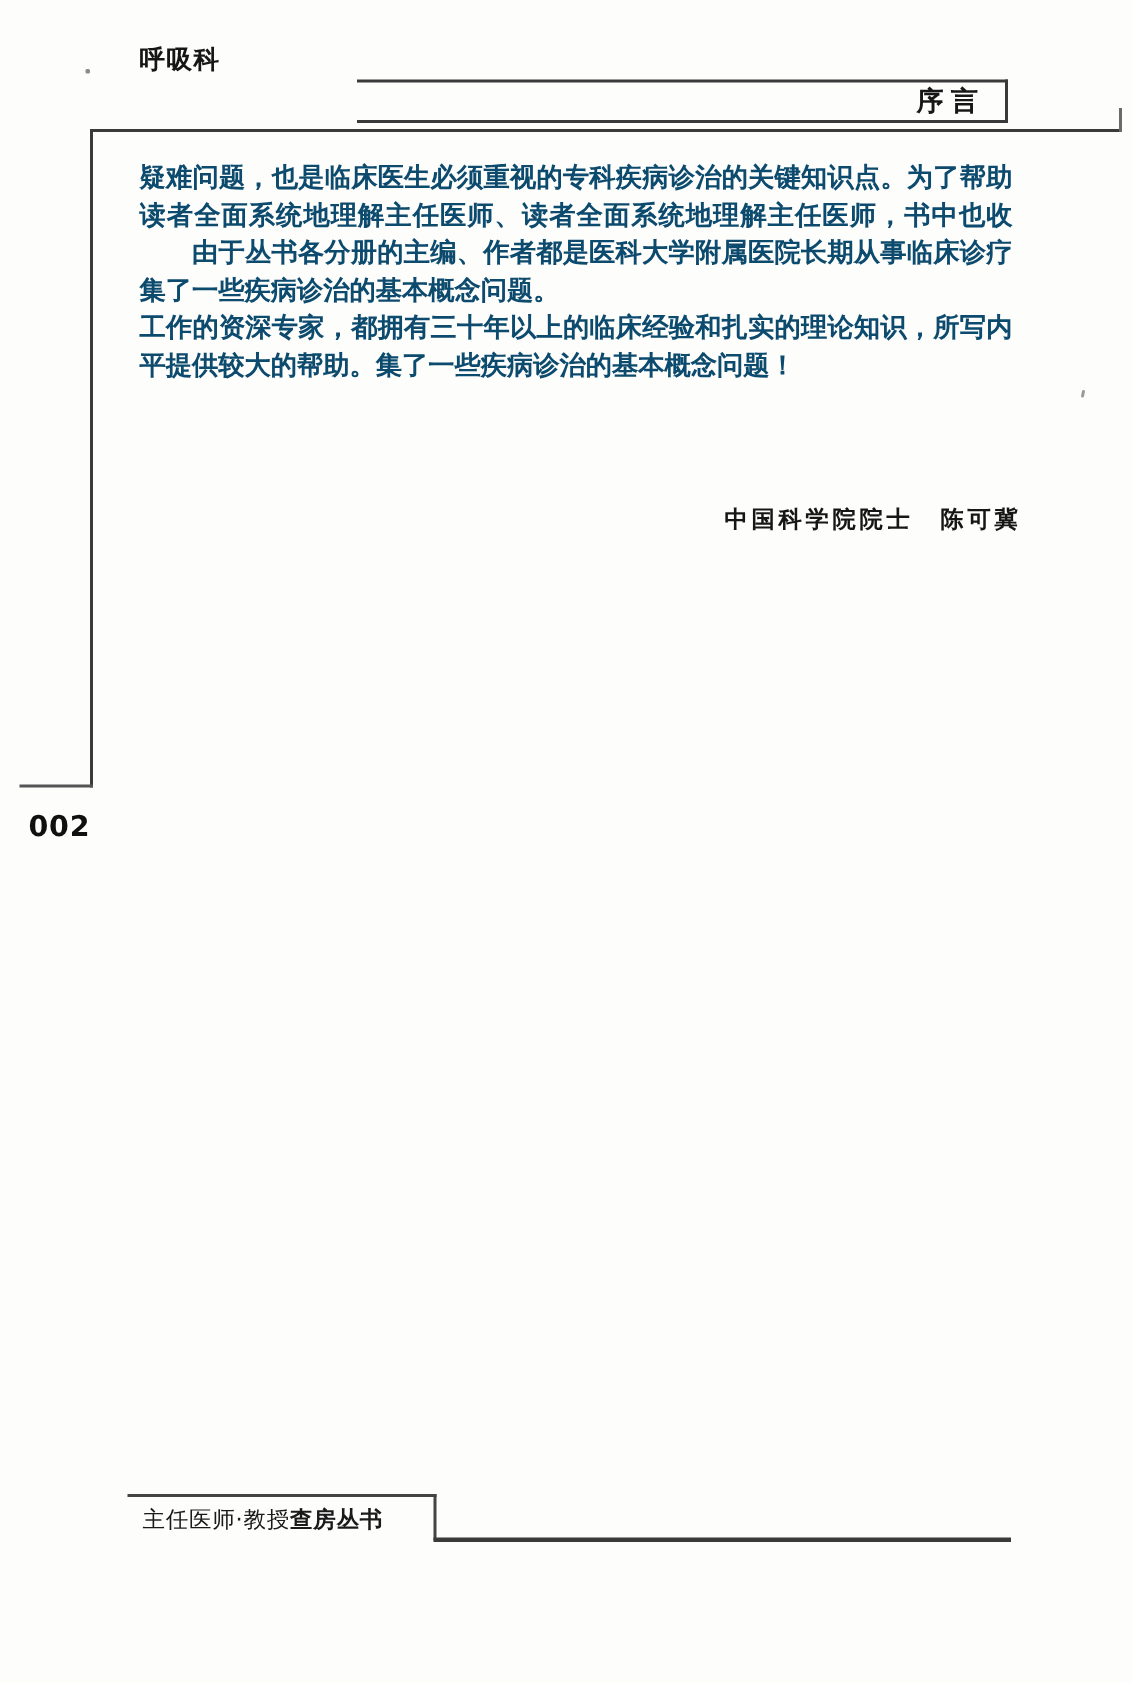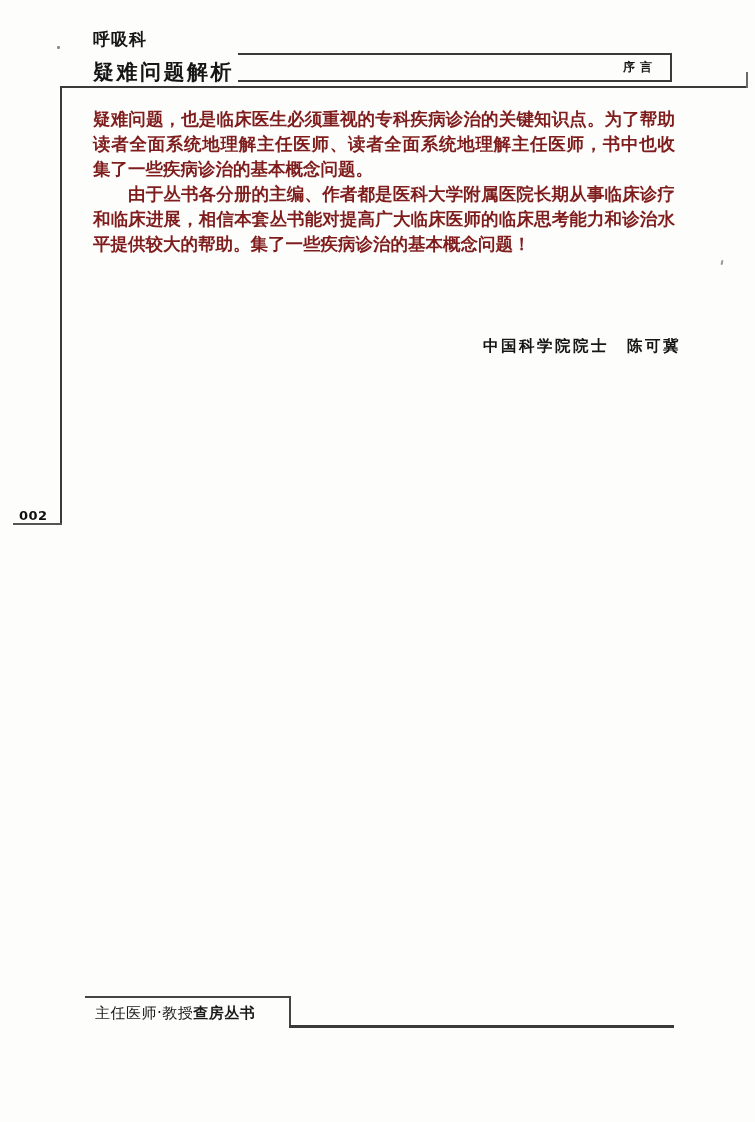--- a/index.html
+++ b/index.html
@@ -26,53 +26,53 @@
   .section-box {
     position: absolute; left: 238px; top: 53px;
     width: 432px; height: 25px;
     border-top: 2px solid #3a3a3a;
     border-right: 2px solid #3a3a3a;
     border-bottom: 2px solid #3a3a3a;
     text-align: right;
   }
   .section-label {
     display: inline-block; margin-right: 13px;
-    line-height: 25px; font-size: 12px; font-weight: 600;
+    line-height: 25px; font-size: 18px; font-weight: 600;
     letter-spacing: 5px;
     font-family: "DejaVu Sans", sans-serif;
   }
   
   .rule { position: absolute; background: #3a3a3a; }
   .content-top    { left: 60px;  top: 86px;  width: 688px; height: 2px; }
   .content-right-stub { left: 746px; top: 72px; width: 2px; height: 16px; background:#6a6a6a; }
   .content-left   { left: 60px;  top: 86px;  width: 2px;   height: 439px; }
   .content-bottom-stub { left: 13px; top: 523px; width: 49px; height: 2px; background:#555; }
   
   .body-block {
     position: absolute; left: 93px; top: 107px; width: 582px;
   }
   .body-line {
     height: 25px; line-height: 25px;
-    font-size: 17.5px; font-weight: 600; color: #7f1d1d;
+    font-size: 17.5px; font-weight: 600; color: #0c4a6e;
     text-align: justify; text-align-last: justify;
     font-family: "DejaVu Serif", serif;
     white-space: nowrap;
   }
   .body-line.para-end { text-align-last: left; }
   .body-line.indent { text-indent: 35px; }
   .signature {
     position: absolute; left: 483px; top: 335px;
     font-size: 15.5px; font-weight: 600; letter-spacing: 2.5px;
     line-height: 22px;
     font-family: "DejaVu Serif", serif;
   }
   
   .page-number {
-    position: absolute; left: 19px; top: 508px;
-    font-size: 13px; font-weight: 700; letter-spacing: 0.5px;
+    position: absolute; left: 19px; top: 540px;
+    font-size: 19px; font-weight: 700; letter-spacing: 0.5px;
     font-family: "DejaVu Sans", "Liberation Sans", sans-serif;
     color: #101010;
   }
   
   .footer-line-top  { left: 85px;  top: 996px;  width: 206px; height: 2px; background:#444; }
   .footer-vertical  { left: 289px; top: 996px;  width: 2px;   height: 31px; background:#444; }
   .footer-line-long { left: 289px; top: 1025px; width: 385px; height: 2.5px; background:#3a3a3a; }
   .footer-text {
     position: absolute; left: 95px; top: 1003px;
     font-size: 15px; letter-spacing: 0.5px; line-height: 21px;
@@ -84,36 +84,35 @@
   .speck { position: absolute; background: #8a8a8a; border-radius: 1px; }
   .speck-a { left: 57px;  top: 46px;  width: 3px; height: 3px; }
   .speck-b { left: 721px; top: 260px; width: 2px; height: 5px; transform: rotate(12deg); background:#9a9a9a; }
 </style>
 </head>
 <body>
 
 <div class="page">
 
   <div class="series-title">呼吸科</div>
-  <div class="book-title">疑难问题解析</div>
   <div class="section-box">
     <span class="section-label">序言</span>
   </div>
 
   <div class="rule content-top"></div>
   <div class="rule content-right-stub"></div>
   <div class="rule content-left"></div>
   <div class="rule content-bottom-stub"></div>
 
   <div class="body-block">
       <div class="body-line">疑难问题，也是临床医生必须重视的专科疾病诊治的关键知识点。为了帮助</div>
       <div class="body-line">读者全面系统地理解主任医师、读者全面系统地理解主任医师，书中也收</div>
+      <div class="body-line indent">由于丛书各分册的主编、作者都是医科大学附属医院长期从事临床诊疗</div>
       <div class="body-line para-end">集了一些疾病诊治的基本概念问题。</div>
-      <div class="body-line indent">由于丛书各分册的主编、作者都是医科大学附属医院长期从事临床诊疗</div>
-      <div class="body-line">和临床进展，相信本套丛书能对提高广大临床医师的临床思考能力和诊治水</div>
+      <div class="body-line">工作的资深专家，都拥有三十年以上的临床经验和扎实的理论知识，所写内</div>
       <div class="body-line para-end">平提供较大的帮助。集了一些疾病诊治的基本概念问题！</div>
     </div>
 
   <div class="signature">中国科学院院士　陈可冀</div>
 
   <div class="page-number">002</div>
 
   <div class="rule footer-line-top"></div>
   <div class="rule footer-vertical"></div>
   <div class="rule footer-line-long"></div>

